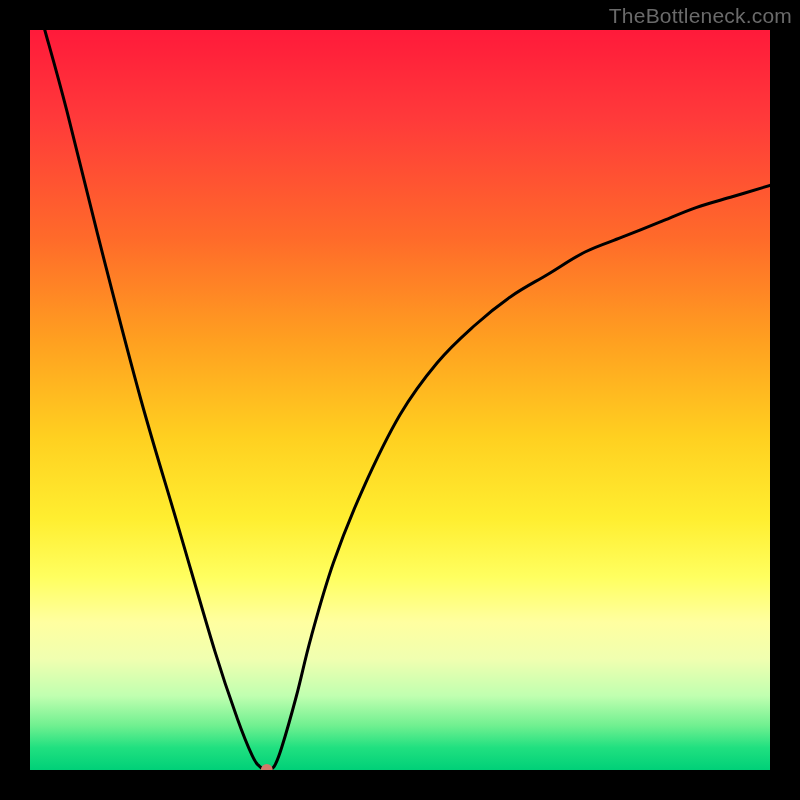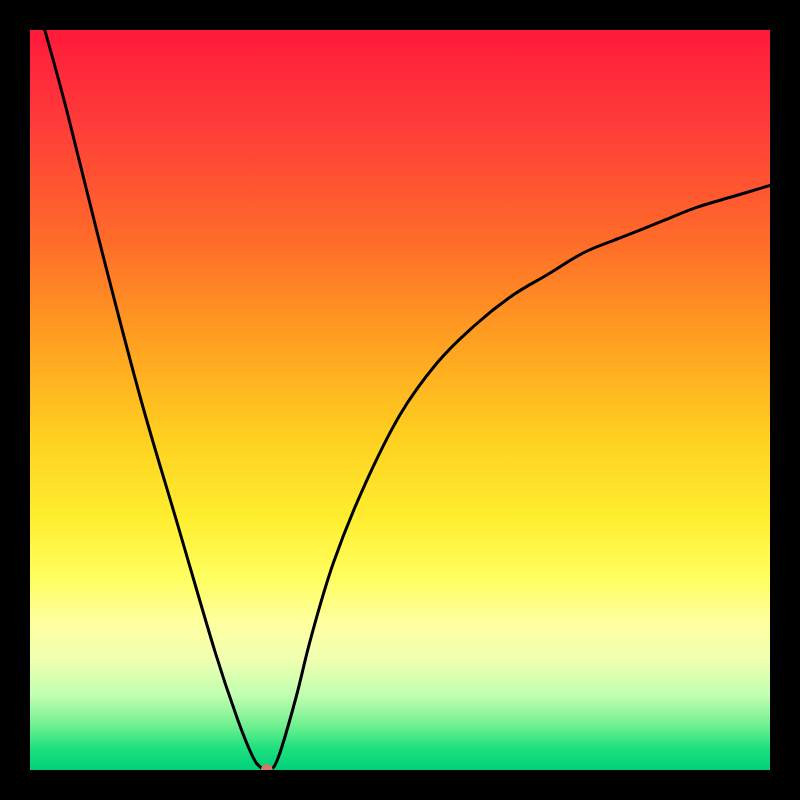--- a/index.html
+++ b/index.html
@@ -53,13 +53,14 @@
 
   <svg class="curve-svg" viewBox="0 0 740 740" preserveAspectRatio="none">
     <g id="curve-group">
         <path d="M 14.8 0 C 18.796 14.651999999999996, 26.344 40.107999999999976, 37 81.39999999999998 C 47.656 122.69199999999998, 60.68 177.45200000000003, 74 229.40000000000003 C 87.32 281.348, 97.68 322.048, 111 370 C 124.32 417.952, 134.68 450.51199999999994, 148 495.79999999999995 C 161.32 541.088, 174.344 586.968, 185 621.6 C 195.656 656.2320000000001, 200.54000000000002 669.552, 207.20000000000002 688.2 C 213.86 706.8480000000001, 218.004 716.542, 222 725.2 C 225.996 733.8580000000001, 226.736 733.636, 229.4 736.3 C 232.06400000000002 738.9639999999999, 234.136 740, 236.8 740 C 239.46400000000003 740, 241.536 740.2959999999999, 244.20000000000002 736.3 C 246.86400000000003 732.304, 247.60400000000004 730.454, 251.60000000000002 717.8 C 255.596 705.146, 261.072 685.98, 266.4 666 C 271.72799999999995 646.02, 274.53999999999996 630.776, 281.2 606.8 C 287.86 582.824, 294.07599999999996 559.4399999999999, 303.4 532.8 C 312.724 506.15999999999997, 321.012 485.44, 333 458.8 C 344.988 432.16, 356.68 407.444, 370 384.8 C 383.32 362.156, 393.68000000000006 348.9839999999999, 407.00000000000006 332.99999999999994 C 420.32000000000005 317.01599999999996, 430.68 307.988, 444 296 C 457.32 284.012, 467.68 275.724, 481 266.4 C 494.32 257.07599999999996, 504.68 252.19199999999998, 518 244.2 C 531.32 236.208, 541.68 228.66, 555 222 C 568.32 215.34, 578.68 212.52800000000005, 592 207.20000000000005 C 605.32 201.87200000000004, 615.68 197.72799999999998, 629 192.39999999999998 C 642.32 187.07199999999997, 652.68 182.26200000000003, 666 177.60000000000002 C 679.32 172.93800000000002, 689.68 170.496, 703 166.5 C 716.32 162.504, 733.34 157.39799999999997, 740 155.39999999999998" fill="none" stroke="#000000" stroke-width="3" stroke-linecap="round" stroke-linejoin="round"></path>
       </g>
     <g id="marker-group">
         <circle cx="236.8" cy="740" r="6" fill="#d07a6a"></circle>
       </g>
   </svg>
 
+  <div class="watermark">TheBottleneck.com</div>
 </div>
 
 </body></html>

